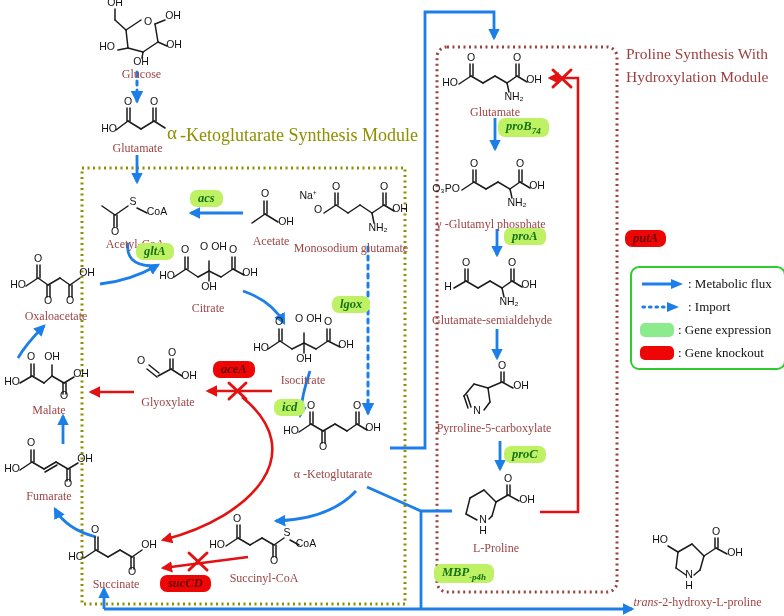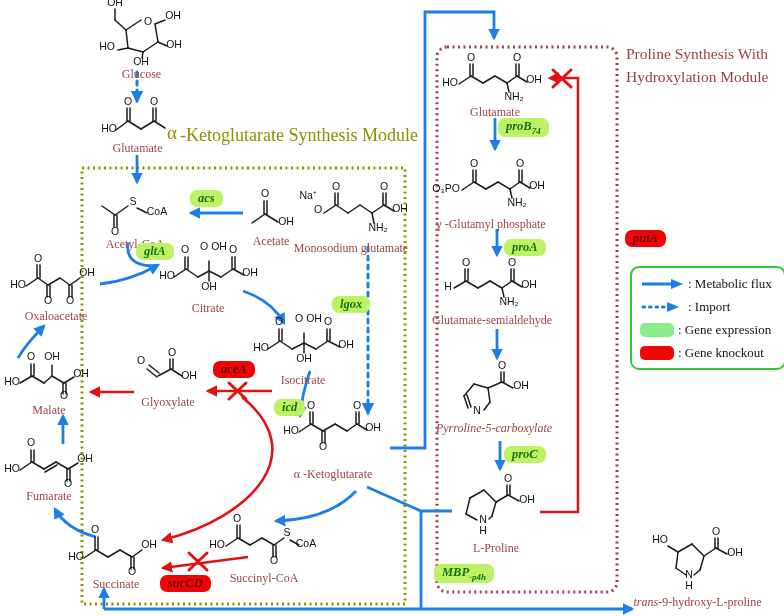--- a/index.html
+++ b/index.html
@@ -428,21 +428,21 @@
           <line x1="14" y1="34" x2="18" y2="46" class="bond"></line>
           <line x1="17" y1="33" x2="21" y2="45" class="bond"></line>
           <line x1="38" y1="26" x2="52" y2="20" class="bond"></line>
           <line x1="51" y1="20" x2="51" y2="10" class="bond"></line>
           <line x1="54" y1="20" x2="54" y2="10" class="bond"></line>
           <line x1="52" y1="20" x2="63" y2="26" class="bond"></line>
           <text x="27" y="52" class="atom">N</text>
           <text x="52" y="7" class="atom">O</text>
           <text x="71" y="27" class="atom">OH</text>
         </svg>
-        <div class="mol-label" style="width: 150px; margin-left: -31px; font-style: italic;">Pyrroline-5-carboxylate</div>
+        <div class="mol-label" style="width: 150px; margin-left: -31px;">Pyrroline-5-carboxylate</div>
       </div>
       <div class="mol" style="left: 452px; top: 476px; width: 88px;">
         <svg width="88" height="64">
           <line x1="14" y1="38" x2="18" y2="22" class="bond"></line>
           <line x1="18" y1="22" x2="32" y2="14" class="bond"></line>
           <line x1="32" y1="14" x2="44" y2="26" class="bond"></line>
           <line x1="44" y1="26" x2="40" y2="40" class="bond"></line>
           <line x1="14" y1="38" x2="25" y2="44" class="bond"></line>
           <line x1="37" y1="43" x2="40" y2="40" class="bond"></line>
           <line x1="44" y1="26" x2="56" y2="19" class="bond"></line>
@@ -468,30 +468,30 @@
           <line x1="54" y1="28" x2="66" y2="20" class="bond"></line>
           <line x1="65" y1="20" x2="65" y2="10" class="bond"></line>
           <line x1="68" y1="20" x2="68" y2="10" class="bond"></line>
           <line x1="66" y1="20" x2="77" y2="26" class="bond"></line>
           <text x="10" y="15" class="atom">HO</text>
           <text x="39" y="50" class="atom">N</text>
           <text x="39" y="61" class="atom">H</text>
           <text x="66" y="7" class="atom">O</text>
           <text x="85" y="28" class="atom">OH</text>
         </svg>
-        <div class="mol-label" style="width: 160px; margin-left: -32.5px;"><i>trans</i><span>-9-hydroxy-L-proline</span></div>
+        <div class="mol-label" style="width: 160px; margin-left: -32.5px;"><i>trans</i><span>-2-hydroxy-L-proline</span></div>
       </div>
     </div>
   <div id="genes">
       <div class="gene expression" style="left: 190px; top: 190px;"><span>acs</span></div>
       <div class="gene expression" style="left: 136px; top: 243px;"><span>gltA</span></div>
       <div class="gene expression" style="left: 332px; top: 296px;"><span>lgox</span></div>
       <div class="gene expression" style="left: 274px; top: 399px;"><span>icd</span></div>
       <div class="gene expression" style="left: 498px; top: 118px;"><span>proB</span><sub>74</sub></div>
-      <div class="gene expression" style="left: 504px; top: 239px;"><span>proA</span></div>
+      <div class="gene expression" style="left: 504px; top: 228px; border-radius: 6px;"><span>proA</span></div>
       <div class="gene expression" style="left: 504px; top: 446px; text-align: center;"><span>proC</span></div>
       <div class="gene expression" style="left: 434px; top: 564px;"><span>MBP</span><sub>-p4h</sub></div>
       <div class="gene knockout" style="left: 213px; top: 361px;"><span>aceA</span></div>
       <div class="gene knockout" style="left: 160px; top: 575px;"><span>sucCD</span></div>
       <div class="gene knockout" style="left: 577px; top: 230px; margin-left: 48px;"><span>putA</span></div>
     </div>
 
   <div class="legend">
     <div class="leg-row">
       <svg class="leg-glyph" width="44" height="12">

